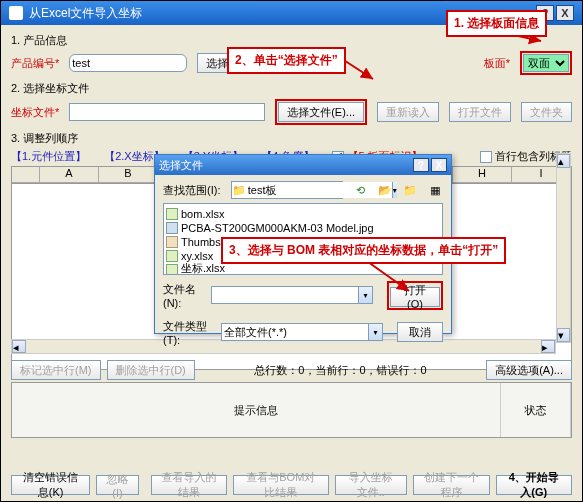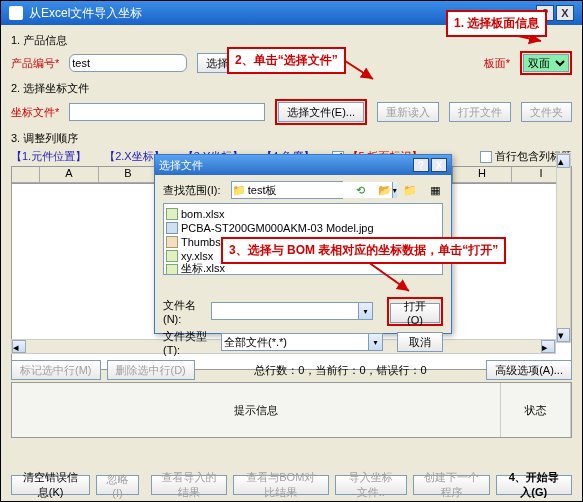--- a/index.html
+++ b/index.html
@@ -199,29 +199,29 @@
           </div>
         <div class="fi">
             <span class="ficon"></span>
             <span>xy.xlsx</span>
           </div>
         <div class="fi">
             <span class="ficon"></span>
             <span>坐标.xlsx</span>
           </div>
       </div>
-      <div class="row" style="margin-top:22px">
+      <div class="row" style="margin-top:6px">
         <span class="lbl" style="width:62px">文件名(N):</span>
         <div class="combo" style="flex:1">
             <input value="" style="">
             <div class="dd">▾</div>
           </div>
         <div class="redbox" style="padding:1px;margin-left:4px"><button class="btn" style="width:50px">打开(O)</button></div>
       </div>
-      <div class="row" style="margin-top:3px">
+      <div class="row" style="margin-top:9px">
         <span class="lbl" style="width:62px">文件类型(T):</span>
         <div class="combo" style="flex:1">
             <input value="全部文件(*.*)" style="">
             <div class="dd">▾</div>
           </div>
         <button class="btn" style="width:54px;margin-left:4px">取消</button>
       </div>
     </div>
   </div>
 

